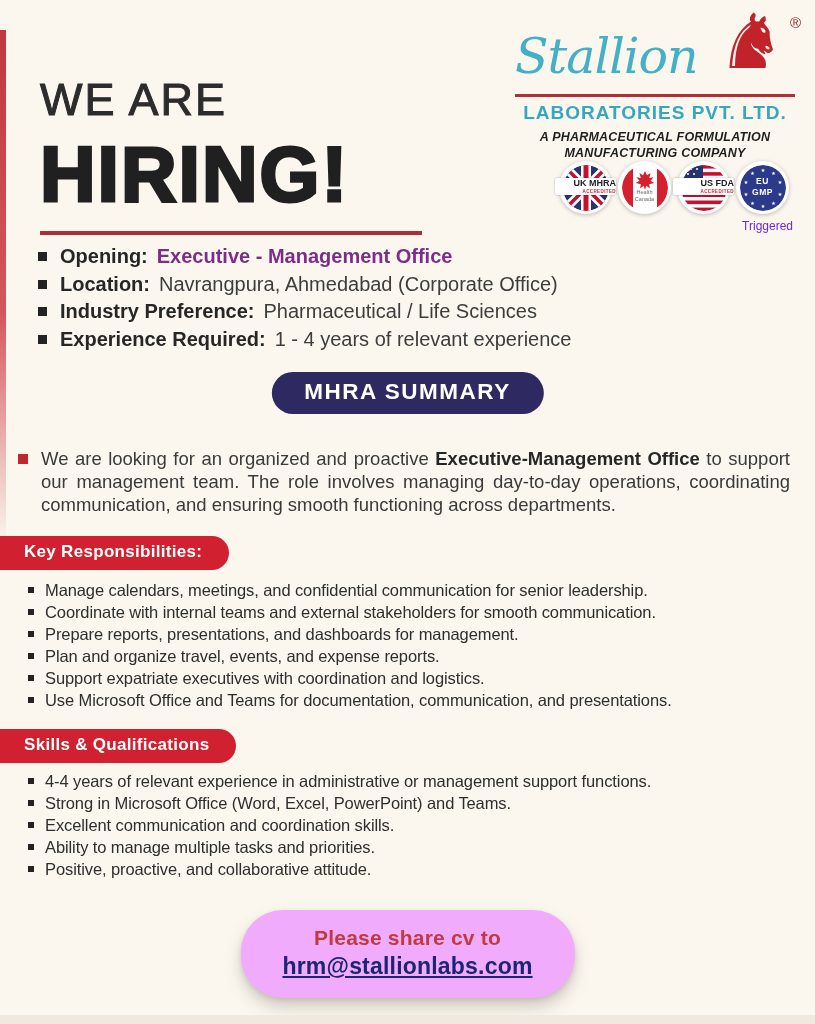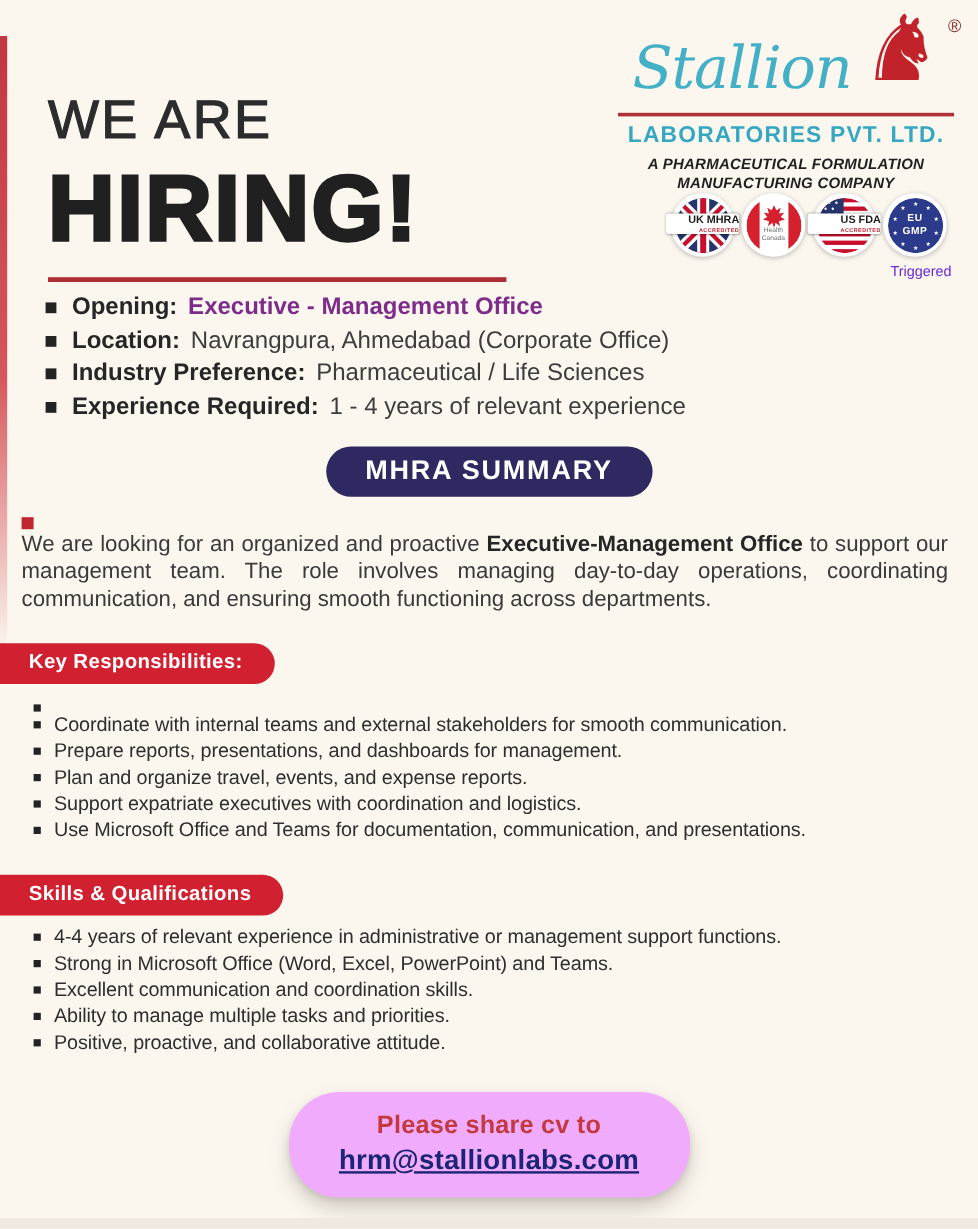--- a/index.html
+++ b/index.html
@@ -17,21 +17,21 @@
   .we-are { font-size:45px; font-weight:400; color:#2c2c2c; letter-spacing:2px;
     -webkit-text-stroke:1px #2c2c2c; }
   .hiring { font-size:77px; font-weight:800; color:#202020; letter-spacing:2px; margin-top:4px;
     -webkit-text-stroke:3px #202020; }
   .hiring-underline { width:382px; height:4px; background:#ab2e36; margin-top:12px; }
 
   
   .logo { position:absolute; right:14px; top:12px; width:292px; text-align:center; }
   .brand-row { position:relative; height:82px; }
   .brand-script { position:absolute; left:6px; top:16px; font-family:"DejaVu Serif", serif;
-    font-style:italic; font-size:49px; color:#43b0c6; letter-spacing:-1px;margin-left:12px; }
+    font-style:italic; font-size:49px; color:#43b0c6; letter-spacing:-1px; }
   .horse { position:absolute; right:16px; top:-8px; font-size:76px; line-height:1;
     color:#c2232b; transform:scaleX(-1); }
   .registered { position:absolute; right:0; top:2px; font-size:15px; color:#8d2626; transform:none; }
   .logo-underline { height:3px; background:#b03038; margin:0 6px 5px 6px; }
   .logo-company { font-size:19px; font-weight:700; color:#35a7c0; letter-spacing:1px; }
   .logo-tagline { margin-top:5px; font-size:12.5px; font-style:italic; font-weight:800;
     color:#1f1f1f; line-height:1.3; letter-spacing:.2px; }
 
   
   .badges { position:absolute; right:26px; top:161px; display:flex; gap:6px; align-items:center; }
@@ -56,21 +56,21 @@
     font-size:20px; }
   .sq-bullet { flex:none; width:9px; height:9px; background:#232323; margin:9px 13px 0 0; }
   .detail-label { font-weight:800; color:#262626; margin-right:9px; white-space:nowrap; }
   .detail-value { color:#3d3d3d; }
   .detail-item.highlight .detail-value { color:#7d2d89; font-weight:800; }
 
   
   .role-pill { position:absolute; left:50%; transform:translateX(-50%); top:372px;
     background:#2e2960; color:#fff; font-size:22.5px; font-weight:700; letter-spacing:1.5px;
     padding:7px 33px 9px; border-radius:27px; white-space:nowrap; }
-  .summary { position:absolute; left:18px; top:424px; width:772px; display:flex; align-items:flex-start;flex-direction:column; }
+  .summary { position:absolute; left:18px; top:447px; width:772px; display:flex; align-items:flex-start; }
   .summary .red-bullet { flex:none; width:10px; height:10px; background:#bf272e; margin:7px 13px 0 0; }
   .summary-text { text-align:justify; font-size:18.5px; line-height:23.2px; color:#3a3a3a; }
   .summary-text b { color:#262626; }
 
   
   .ribbon { position:absolute; left:0; background:#d1202f; color:#fff; font-weight:700;
     font-size:17px; letter-spacing:.3px; padding:6px 27px 8px 24px; border-radius:0 17px 17px 0;
     white-space:nowrap; }
   .ribbon.resp { top:536px; }
   .ribbon.skills { top:729px; }
@@ -250,20 +250,21 @@
   <div class="role-pill">MHRA SUMMARY</div>
   <div class="summary">
     <span class="red-bullet"></span>
     <p class="summary-text"><span>We are looking for an organized and proactive </span><b>Executive-Management Office</b><span> to support our management team. The role involves managing day-to-day operations, coordinating communication, and ensuring smooth functioning across departments.</span></p>
   </div>
 
   <div class="ribbon resp">Key Responsibilities:</div>
   <div class="blist resp">
     <div class="blist-item">
         <span class="sq-bullet-sm"></span>
+        <span>Manage calendars, meetings, and confidential communication for senior leadership.</span>
       </div>
     <div class="blist-item">
         <span class="sq-bullet-sm"></span>
         <span>Coordinate with internal teams and external stakeholders for smooth communication.</span>
       </div>
     <div class="blist-item">
         <span class="sq-bullet-sm"></span>
         <span>Prepare reports, presentations, and dashboards for management.</span>
       </div>
     <div class="blist-item">

